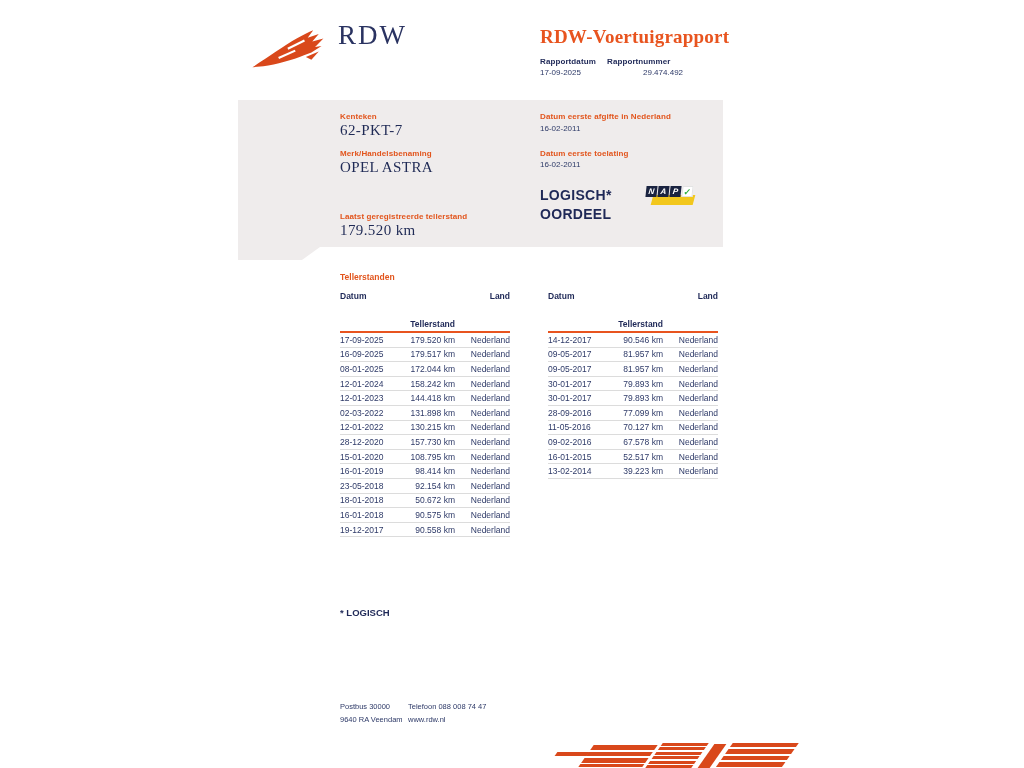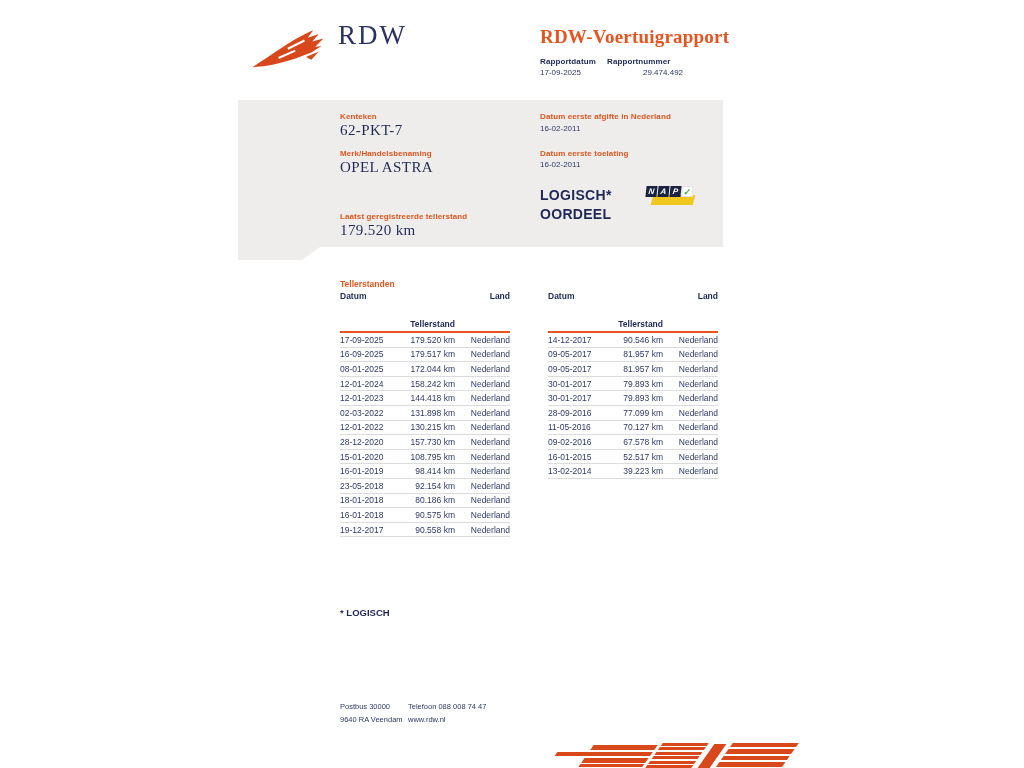--- a/index.html
+++ b/index.html
@@ -98,21 +98,21 @@
   </div>
 
   <div class="abs" id="nap-logo">
     <div id="nap-yellow"></div>
     <div class="nap-tile" style="left:0;">N</div>
     <div class="nap-tile" style="left:12px;">A</div>
     <div class="nap-tile" style="left:24px;">P</div>
     <div class="nap-tile" id="nap-tile-check" style="left:36px;">✓</div>
   </div>
 
-  <div class="abs" id="tellerstanden-title" style="left:340px; top:279px;">Tellerstanden</div>
+  <div class="abs" id="tellerstanden-title" style="left:340px; top:272px;">Tellerstanden</div>
 
   <div class="abs ttable" style="left:340px; top:291px;">
     <div class="thead">
       <div>Datum</div>
       <div class="c1">Tellerstand</div>
       <div class="c2">Land</div>
     </div>
     <div>
         <div class="trow">
           <div class="c0">17-09-2025</div>
@@ -164,21 +164,21 @@
           <div class="c1">98.414 km</div>
           <div class="c2">Nederland</div>
         </div>
         <div class="trow">
           <div class="c0">23-05-2018</div>
           <div class="c1">92.154 km</div>
           <div class="c2">Nederland</div>
         </div>
         <div class="trow">
           <div class="c0">18-01-2018</div>
-          <div class="c1">80.186 km</div>
+          <div class="c1">50.672 km</div>
           <div class="c2">Nederland</div>
         </div>
         <div class="trow">
           <div class="c0">16-01-2018</div>
           <div class="c1">90.575 km</div>
           <div class="c2">Nederland</div>
         </div>
         <div class="trow">
           <div class="c0">19-12-2017</div>
           <div class="c1">90.558 km</div>

